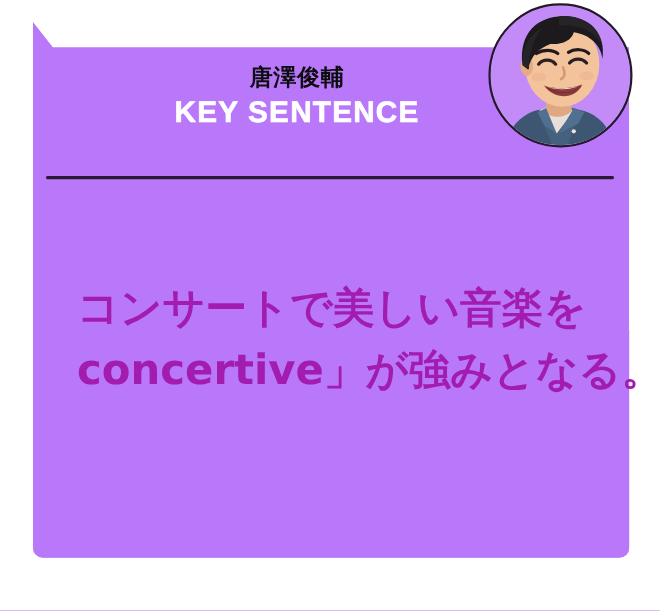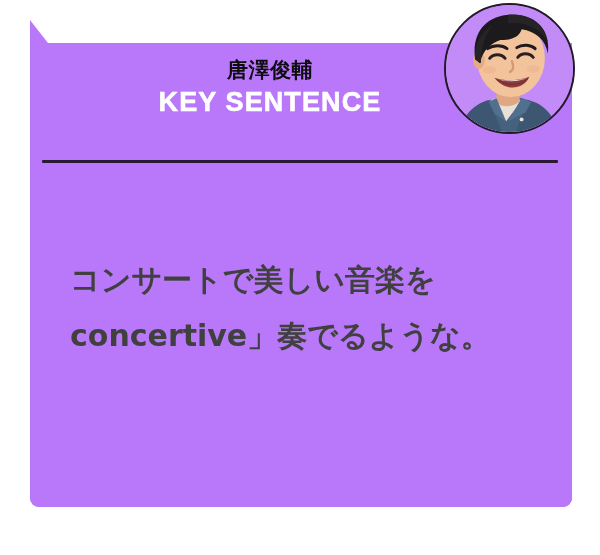--- a/index.html
+++ b/index.html
@@ -108,24 +108,24 @@
   
   .quote {
     position: absolute;
     left: 70px;
     top: 252px;
     width: 480px;
   }
   .quote-line {
     display: block;
     font-family: "DejaVu Sans", "Liberation Sans", sans-serif;
-    font-size: 30px;
+    font-size: 38px;
     font-weight: bold;
     line-height: 56px;
-    color: #404040;
+    color: #a21caf;
     letter-spacing: 0px;
     white-space: nowrap;
   }
 </style>
 </head>
 <body>
 
 <div id="card-root">
 
   <div class="panel"></div>
@@ -181,16 +181,16 @@
 
   <div class="header-text">
     <span class="person-name">唐澤俊輔</span>
     <span class="key-sentence-label">KEY SENTENCE</span>
   </div>
 
   <div class="divider"></div>
 
   <div class="quote">
     <span class="quote-line">コンサートで美しい音楽を</span>
-    <span class="quote-line">concertive」奏でるような。</span>
+    <span class="quote-line">concertive」が強みとなる。</span>
   </div>
 
 </div>
 
 </body></html>

